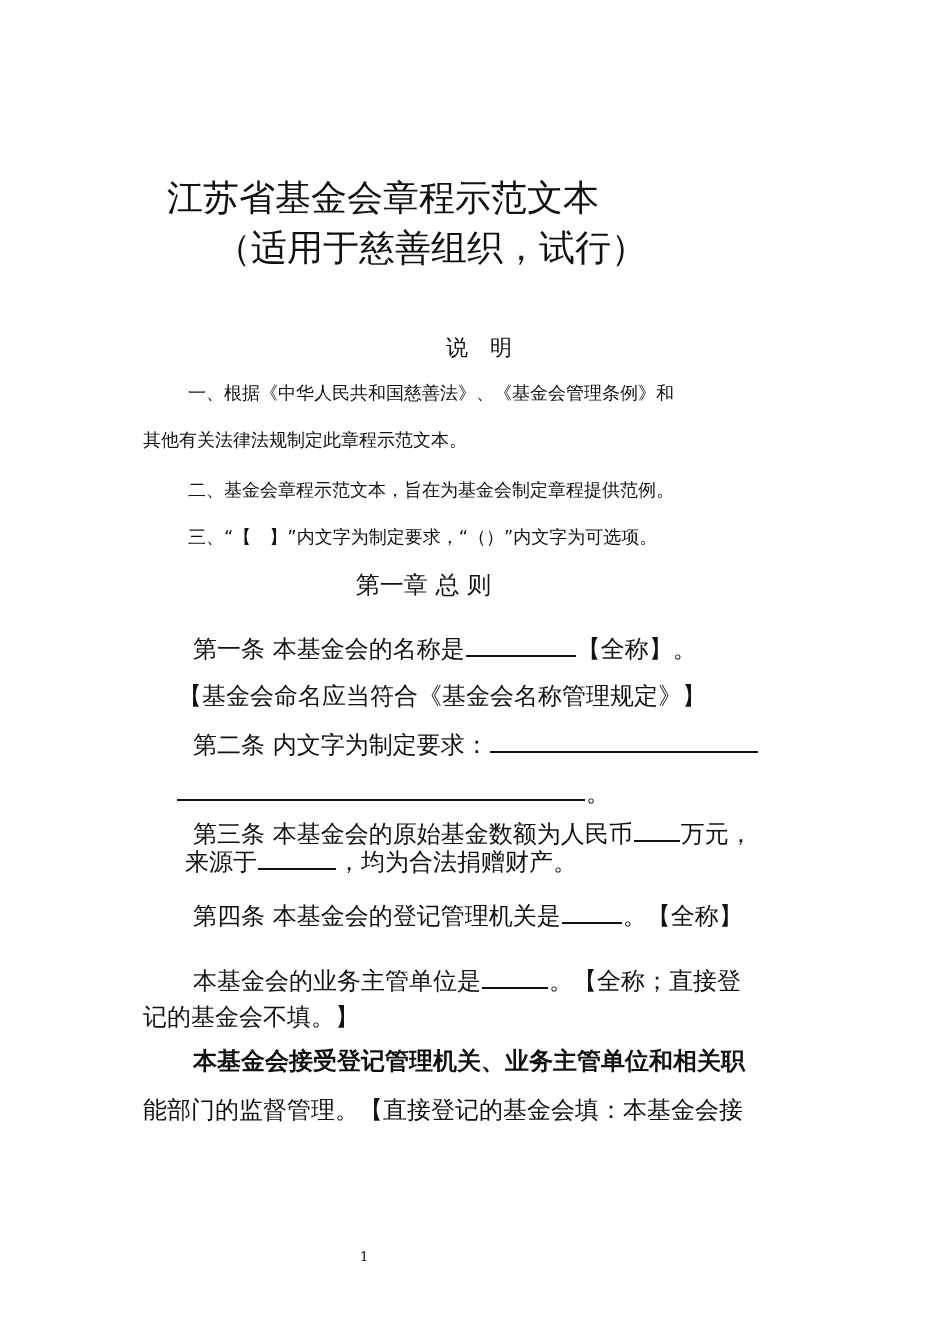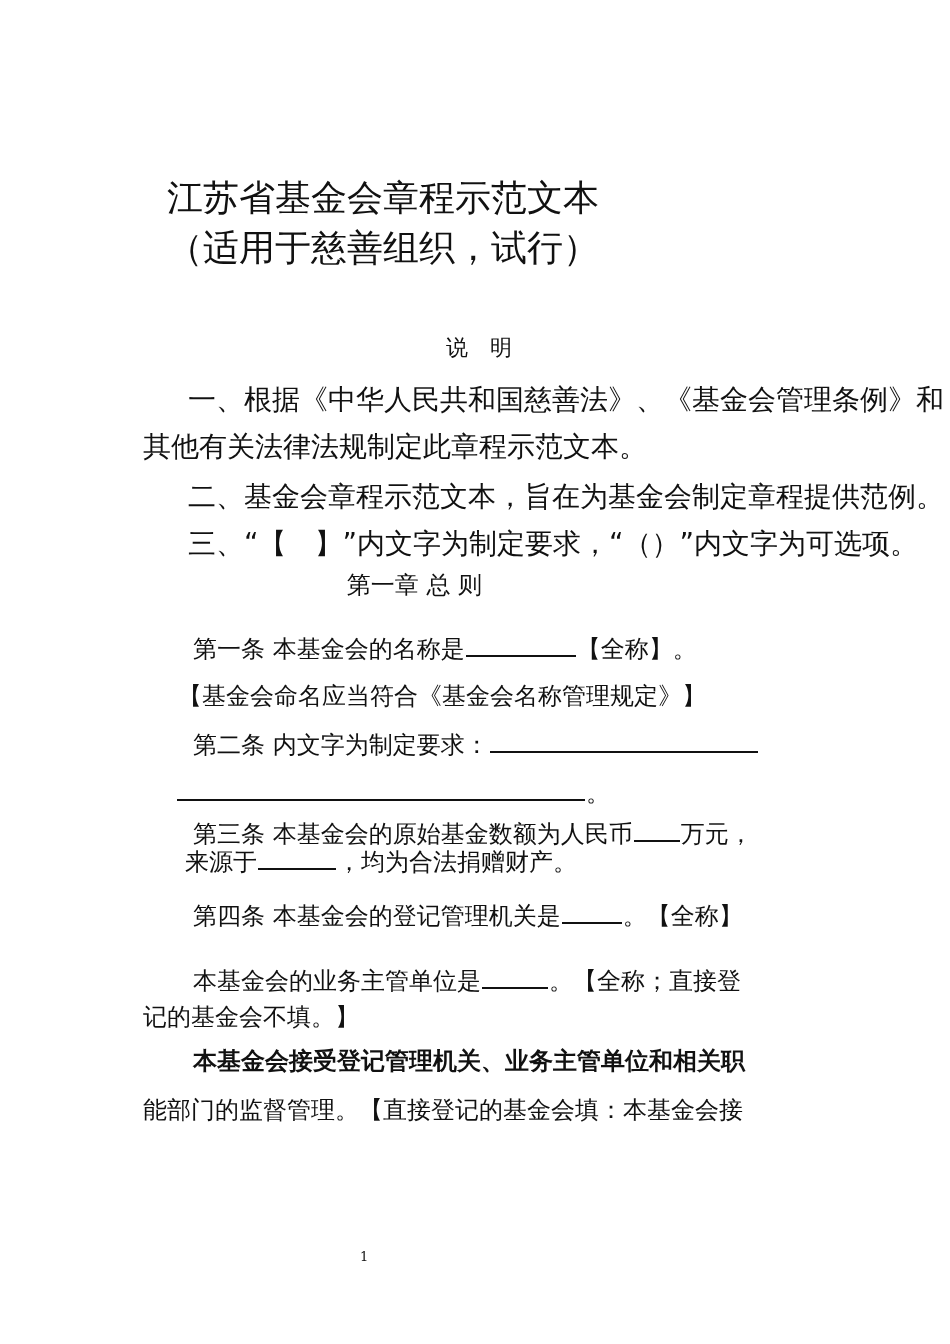--- a/index.html
+++ b/index.html
@@ -4,42 +4,42 @@
   <style>
     html, body { margin: 0; padding: 0; background: #ffffff; }
     body {
       width: 950px; height: 1344px; position: relative; overflow: hidden;
       font-family: "DejaVu Sans", "Liberation Sans", sans-serif;
       color: #111111;
     }
     .abs { position: absolute; white-space: nowrap; }
     .title { font-size: 36px; letter-spacing: 0px; left: 0; width: 766px; text-align: center; }
     .t1 { top: 174px; }
-    .t2 { top: 224px; }
+    .t2 { top: 224px; margin-left: 48px; }
     .sub { font-size: 22px; }
-    .body22 { font-size: 28px; }
+    .body22 { font-size: 18px; }
     .body24 { font-size: 24px; }
     .blank { display: inline-block; border-bottom: 2px solid #111; height: 1em; vertical-align: baseline; margin: 0 1px; }
     .pagenum { font-family: "DejaVu Serif", serif; font-size: 13px; }
   </style>
 </head>
 <body>
 
 <div>
   <div class="abs title t1">江苏省基金会章程示范文本</div>
   <div class="abs title t2">（适用于慈善组织，试行）</div>
 
   <div class="abs sub" style="left:0;width:958px;text-align:center;top:333px;">说　明</div>
 
   <div class="abs body22" style="left:188px;top:381px;">一、根据《中华人民共和国慈善法》、《基金会管理条例》和</div>
   <div class="abs body22" style="left:143px;top:428px;">其他有关法律法规制定此章程示范文本。</div>
   <div class="abs body22" style="left:188px;top:478px;">二、基金会章程示范文本，旨在为基金会制定章程提供范例。</div>
   <div class="abs body22" style="left:188px;top:525px;">三、“【　】”内文字为制定要求，“（）”内文字为可选项。</div>
 
-  <div class="abs body24" style="left:3px;width:823px;text-align:center;top:569px;">第一章 总 则</div>
+  <div class="abs body24" style="left:12px;width:823px;text-align:center;top:569px;">第一章 总 则</div>
 
   <div class="abs body24" style="left:193px;top:631px;">
     <span>第一条  本基金会的名称是</span><span class="blank" style="width:110px;"></span><span>【全称】。</span>
   </div>
   <div class="abs body24" style="left:178px;top:680px;">【基金会命名应当符合《基金会名称管理规定》】</div>
 
   <div class="abs body24" style="left:193px;top:727px;">
     <span>第二条  内文字为制定要求：</span><span class="blank" style="width:268px;"></span>
   </div>
   <div class="abs body24" style="left:176px;top:775px;">

